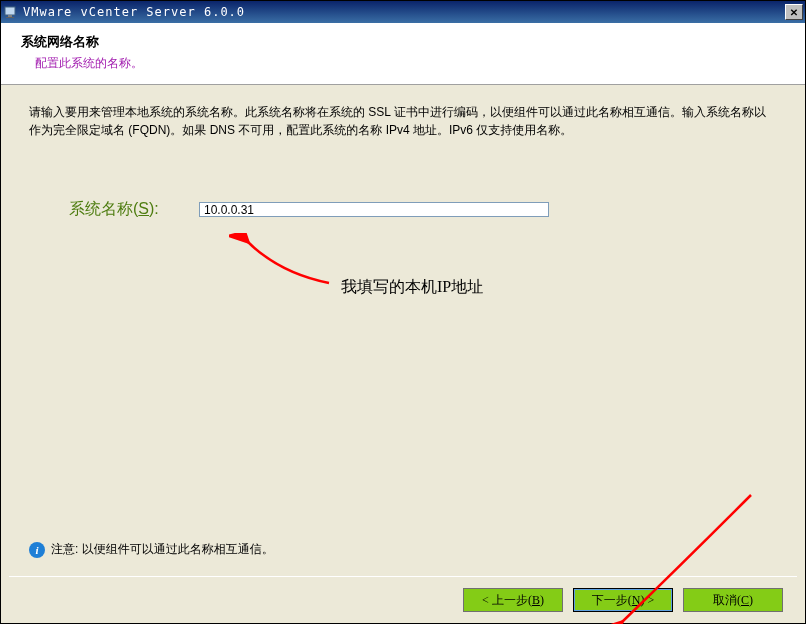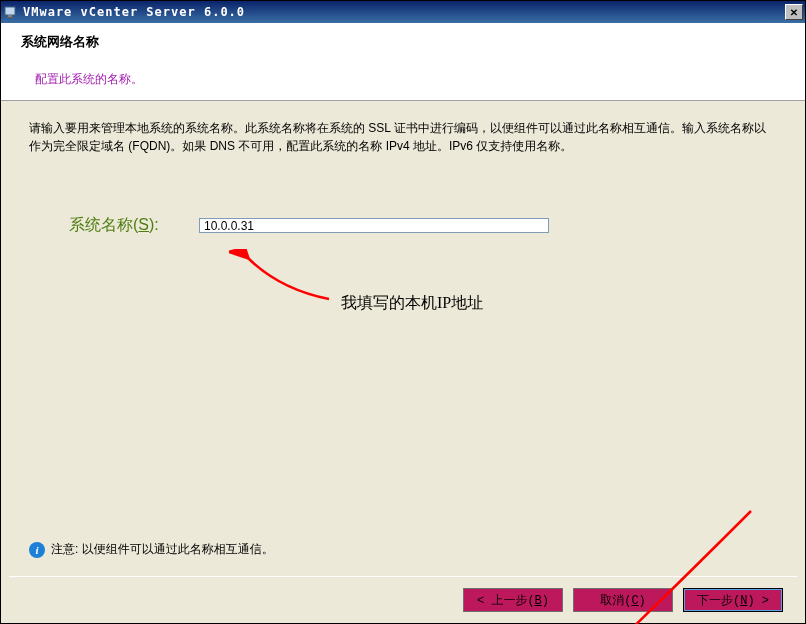--- a/index.html
+++ b/index.html
@@ -33,21 +33,21 @@
       height: 16px;
       margin-right: 4px;
       display: inline-flex;
       align-items: center;
       justify-content: center;
     }
     .titlebar-text {
       flex: 1;
       font-family: "Fixedsys", "Consolas", monospace;
       font-size: 12px;
-      font-weight: bold;
+      font-weight: normal;
       letter-spacing: 1px;
       color: #fff;
     }
     .close-btn {
       width: 18px;
       height: 16px;
       background: #c0c0c0;
       border: 1px solid #fff;
       border-right-color: #404040;
       border-bottom-color: #404040;
@@ -62,21 +62,21 @@
     }
     .header-panel {
       background: #fff;
       padding: 10px 20px 12px 20px;
       border-bottom: 1px solid #a0a0a0;
     }
     .header-title {
       font-size: 13px;
       font-weight: bold;
       color: #000;
-      margin-bottom: 20px;
+      margin-bottom: 4px;
     }
     .header-subtitle {
       font-size: 12px;
       color: #a21caf;
       padding-left: 14px;
     }
     .content-area {
       flex: 1;
       background: #ece9d8;
       padding: 18px 28px;
@@ -163,24 +163,24 @@
       display: flex;
       align-items: center;
       justify-content: flex-end;
       gap: 10px;
       padding: 0 22px;
       background: #ece9d8;
     }
     .btn {
       min-width: 100px;
       height: 24px;
-      background: #be185d;
+      background: #84cc16;
       border: 1px solid #707070;
       font-size: 12px;
-      font-family: Liberation Mono, monospace;
+      font-family: Liberation Serif, serif;
       color: #000;
       cursor: pointer;
       padding: 0 8px;
     }
     .btn.default {
       border: 1px solid #000;
       box-shadow: inset 0 0 0 1px #5ea1e0;
     }
     .underline { text-decoration: underline; }
   </style>
@@ -237,17 +237,17 @@
     <div class="note-row">
       <span class="info-icon">i</span>
       <span><span>注意:</span><span> 以便组件可以通过此名称相互通信。</span></span>
     </div>
   </div>
 
   <div class="hr"></div>
 
   <div class="button-bar">
     <button class="btn">&lt; 上一步(<span class="underline">B</span>)</button>
+    <button class="btn default">下一步(<span class="underline">N</span>) &gt;</button>
     <button class="btn">取消(<span class="underline">C</span>)</button>
-    <button class="btn default">下一步(<span class="underline">N</span>) &gt;</button>
   </div>
 
 </div>
 
 </body></html>

